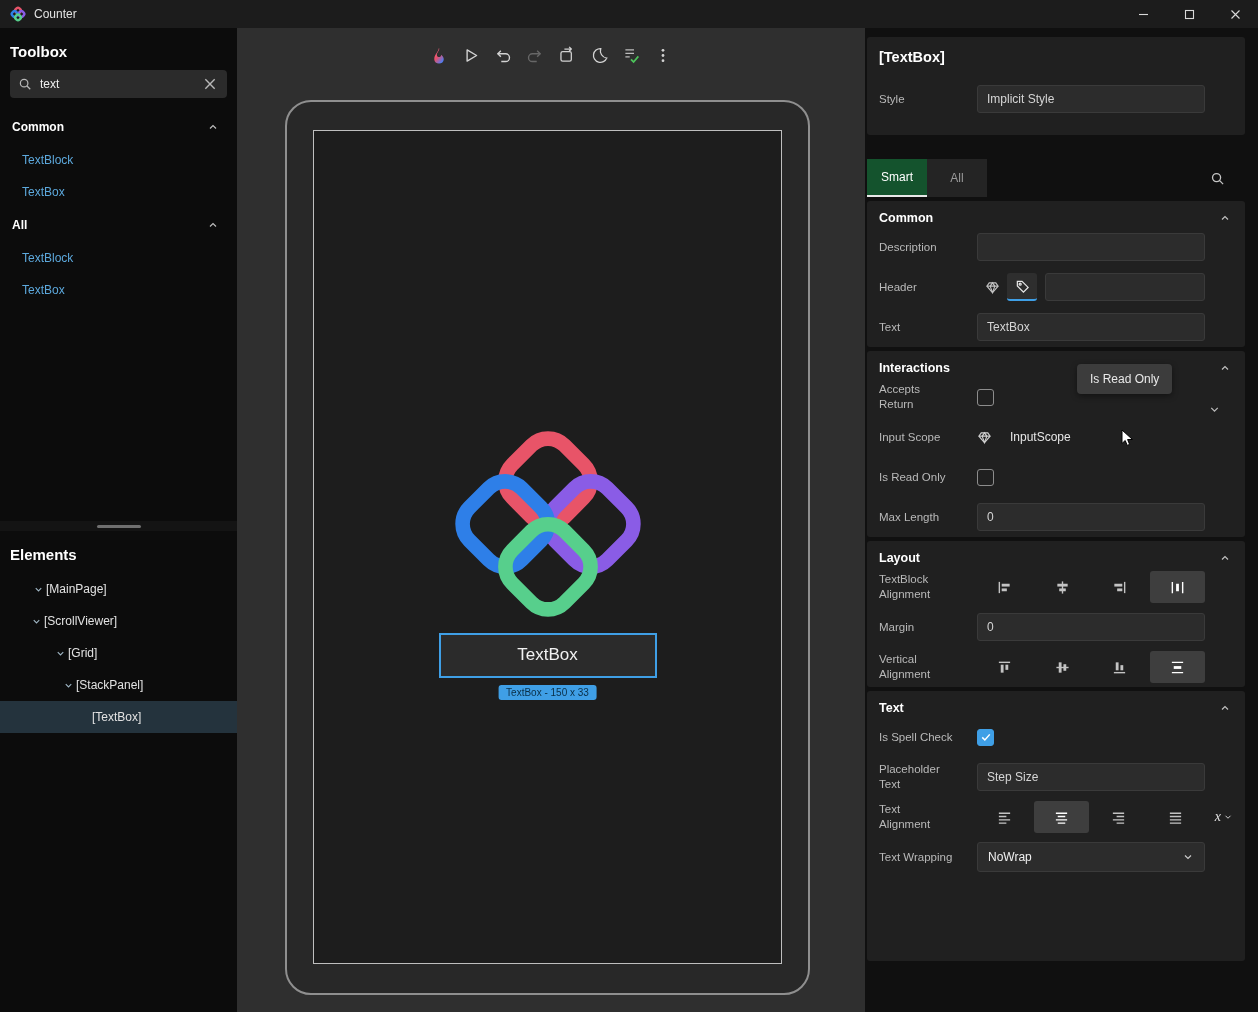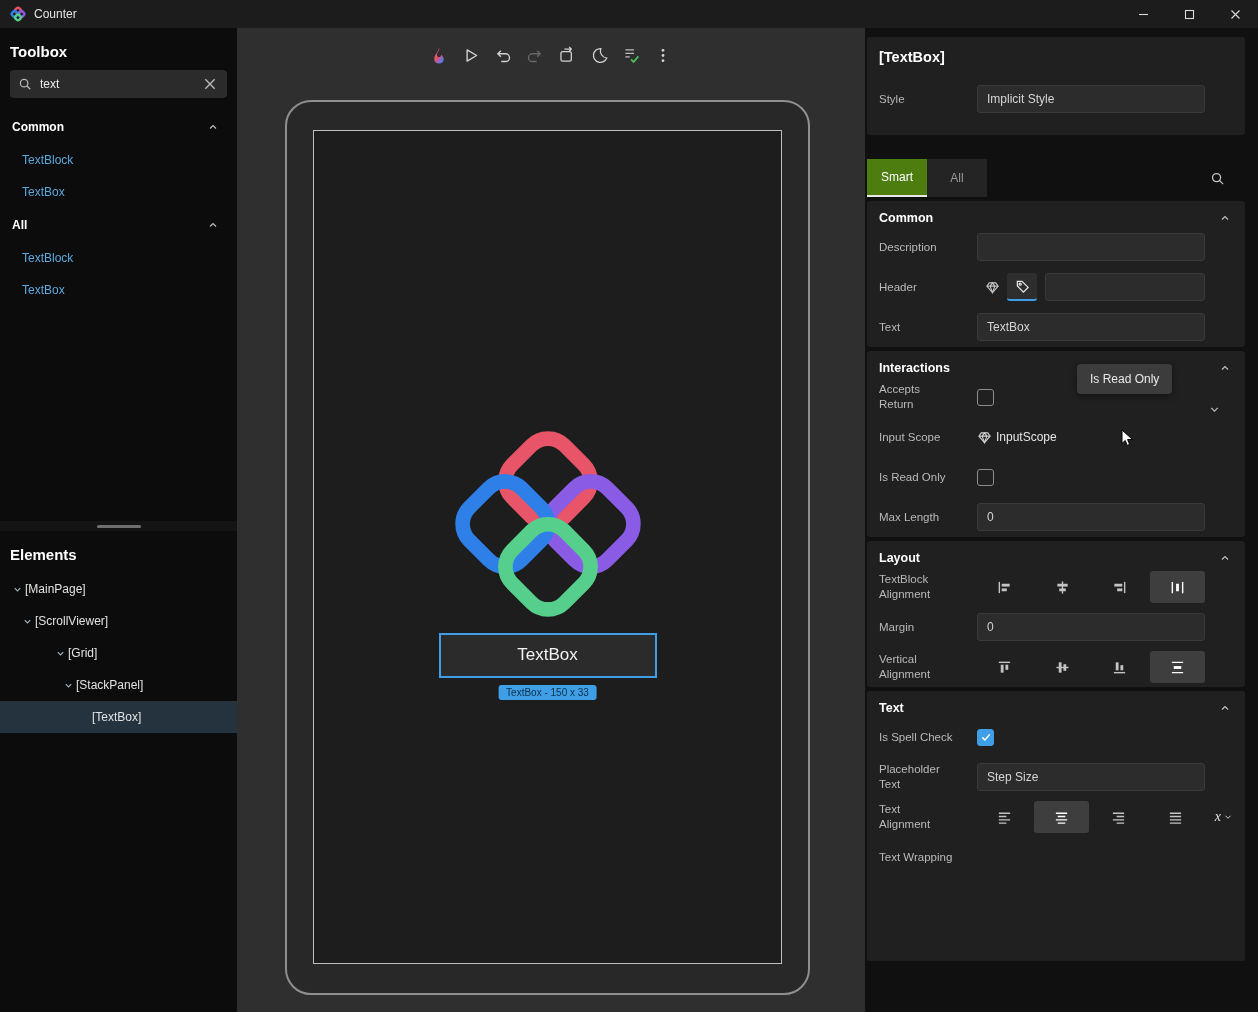--- a/index.html
+++ b/index.html
@@ -54,35 +54,35 @@
   .insp-scroll { margin:9px 13px 0 2px; display:flex; flex-direction:column; }
   .card { background:#202020; border-radius:3px; }
   .head-card { height:98px; padding:12px 12px 0 12px; }
   .panel-title { font-size:14.5px; font-weight:bold; color:#fff; margin-bottom:14px; }
   .rp-row { display:flex; align-items:center; padding:0 12px; min-height:40px; }
   .head-card .rp-row { padding:0; }
   .rp-label { width:74px; margin-right:24px; flex:none; font-size:11.5px; color:#b9b9b9; line-height:1.3; }
   .rp-input { width:228px; height:28px; background:#2c2c2c; border:1px solid #3a3a3a; border-radius:3px; color:#d5d5d5; font-size:12px; padding:0 9px; font-family:"Liberation Sans",sans-serif; outline:none; }
   .tabstrip { margin-top:24px; height:38px; display:flex; align-items:flex-end; }
   .tab { width:60px; height:38px; background:#242424; border:none; color:#9a9a9a; font-size:12px; cursor:pointer; font-family:"Liberation Sans",sans-serif; }
-  .tab.active { background:#4d7c0f; color:#fff; border-bottom:2px solid #e8e8e8; }
+  .tab.active { background:#14532d; color:#fff; border-bottom:2px solid #e8e8e8; }
   .tab-search { margin-left:auto; margin-right:20px; background:none; border:none; color:#c5c5c5; display:flex; cursor:pointer; align-self:center; }
   .tab-search svg { width:15px; height:15px; }
   .sec-card { margin-top:4px; position:relative; }
   .sec-header { display:flex; align-items:center; justify-content:space-between; padding:10px 14px 2px 12px; }
   .sec-header .sec-title { font-size:12.5px; font-weight:bold; color:#fff; }
   .sec-header svg { width:12px; height:12px; color:#c0c0c0; cursor:pointer; }
   .checkbox { width:17px; height:17px; border:1px solid #8d8d8d; border-radius:3px; background:transparent; display:flex; align-items:center; justify-content:center; cursor:pointer; }
   .checkbox svg { width:12px; height:12px; display:none; }
   .checkbox.checked { background:var(--accent,#3f9fe6); border-color:var(--accent,#3f9fe6); }
   .checkbox.checked svg { display:block; }
   .icon-btn { width:30px; height:28px; background:transparent; border:none; color:#c2c2c2; display:flex; align-items:center; justify-content:center; cursor:pointer; border-radius:3px; }
   .icon-btn svg { width:15px; height:15px; }
   .icon-btn.selected { background:#2e2e2e; border-bottom:2px solid var(--accent,#3f9fe6); color:#e8e8e8; }
-  .scope-val { display:flex; align-items:center; gap:4px; color:#e6e6e6; font-size:12px; }
+  .scope-val { display:flex; align-items:center; gap:18px; color:#e6e6e6; font-size:12px; }
   .scope-val svg { width:15px; height:15px; color:#cfcfcf; }
   .align-group { display:flex; gap:2px; width:228px; }
   .align-btn { flex:1; height:32px; background:transparent; border:none; border-radius:3px; color:#c3c3c3; display:flex; align-items:center; justify-content:center; cursor:pointer; }
   .align-btn svg { width:15px; height:15px; }
   .align-btn.selected { background:#3e3e3e; color:#fff; }
   .dropdown { width:228px; height:30px; background:#2c2c2c; border:1px solid #3a3a3a; border-radius:3px; display:flex; align-items:center; padding:0 10px; cursor:pointer; }
   .dropdown .val { color:#f0f0f0; font-size:12px; }
   .dropdown svg { margin-left:auto; width:12px; height:12px; color:#c9c9c9; }
   .tooltip { position:absolute; top:13px; left:210px; height:30px; background:#3c3c3c; border-radius:4px; color:#e9e9e9; font-size:12px; display:flex; align-items:center; padding:0 13px; box-shadow:0 2px 6px rgba(0,0,0,.45); z-index:20; }
   .combo-chevron { position:absolute; top:52px; right:24px; color:#b9b9b9; }
@@ -173,29 +173,29 @@
         </div>
     </div>
 
     <div class="pane-divider">
         <span class="grip"></span>
       </div>
 
     <div class="elements-pane">
       <div class="pane-title">Elements</div>
 
-      <div class="tree-row" style="padding-left:9px">
+      <div class="tree-row" style="padding-left:30px">
         <span class="twisty">
             <svg viewBox="0 0 16 16">
               <polyline points="4,6 8,10 12,6" fill="none" stroke="currentColor" stroke-width="1.6"></polyline>
             </svg>
           </span>
         <span>[MainPage]</span>
       </div>
-      <div class="tree-row" style="padding-left:19px">
+      <div class="tree-row" style="padding-left:28px">
         <span class="twisty">
             <svg viewBox="0 0 16 16">
               <polyline points="4,6 8,10 12,6" fill="none" stroke="currentColor" stroke-width="1.6"></polyline>
             </svg>
           </span>
         <span>[ScrollViewer]</span>
       </div>
       <div class="tree-row" style="padding-left:52px">
         <span class="twisty">
             <svg viewBox="0 0 16 16">
@@ -515,20 +515,26 @@
           </div>
           <button class="expr-btn">
             <span class="x">x</span>
             <svg viewBox="0 0 16 16">
                 <polyline points="4,6 8,10 12,6" fill="none" stroke="currentColor" stroke-width="1.6"></polyline>
               </svg>
           </button>
         </div>
         <div class="rp-row">
           <span class="rp-label">Text Wrapping</span>
+          <div class="dropdown">
+            <span class="val">NoWrap</span>
+            <svg viewBox="0 0 16 16">
+                <polyline points="4,6 8,10 12,6" fill="none" stroke="currentColor" stroke-width="1.6"></polyline>
+              </svg>
+          </div>
         </div>
       </div>
 
     </div>
   </aside>
 
   <svg class="mouse-cursor" viewBox="0 0 20 20">
     <path d="M4 2v13.5l3.2-3 2 4.9 2.4-1-2-4.9h4.9z" fill="#fff" stroke="#000" stroke-width="1"></path>
   </svg>
 

